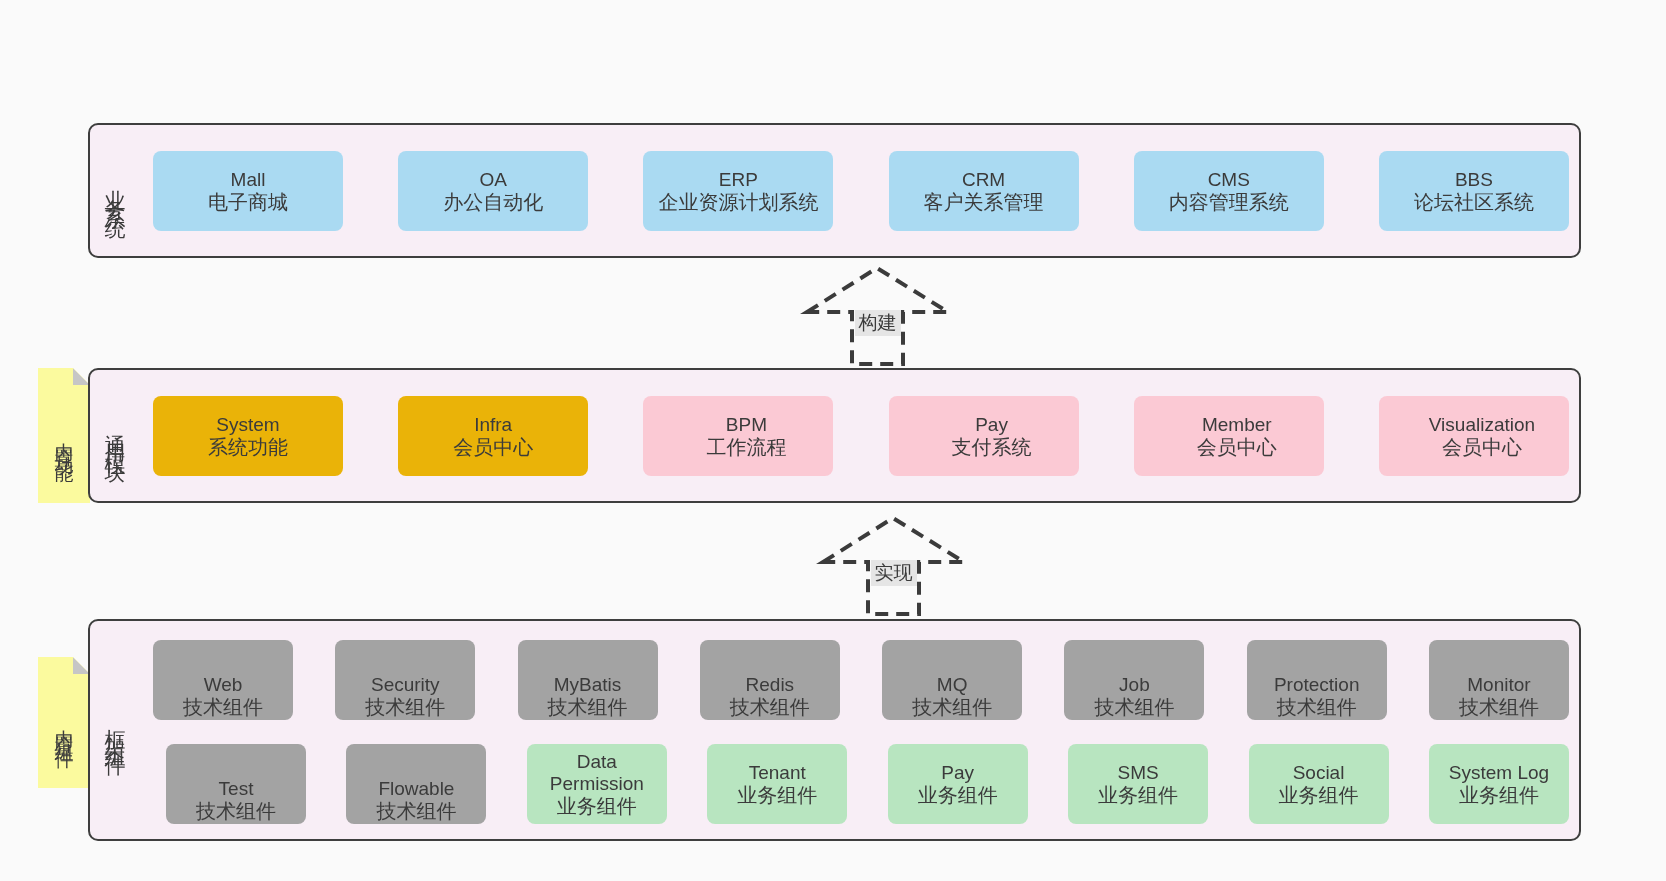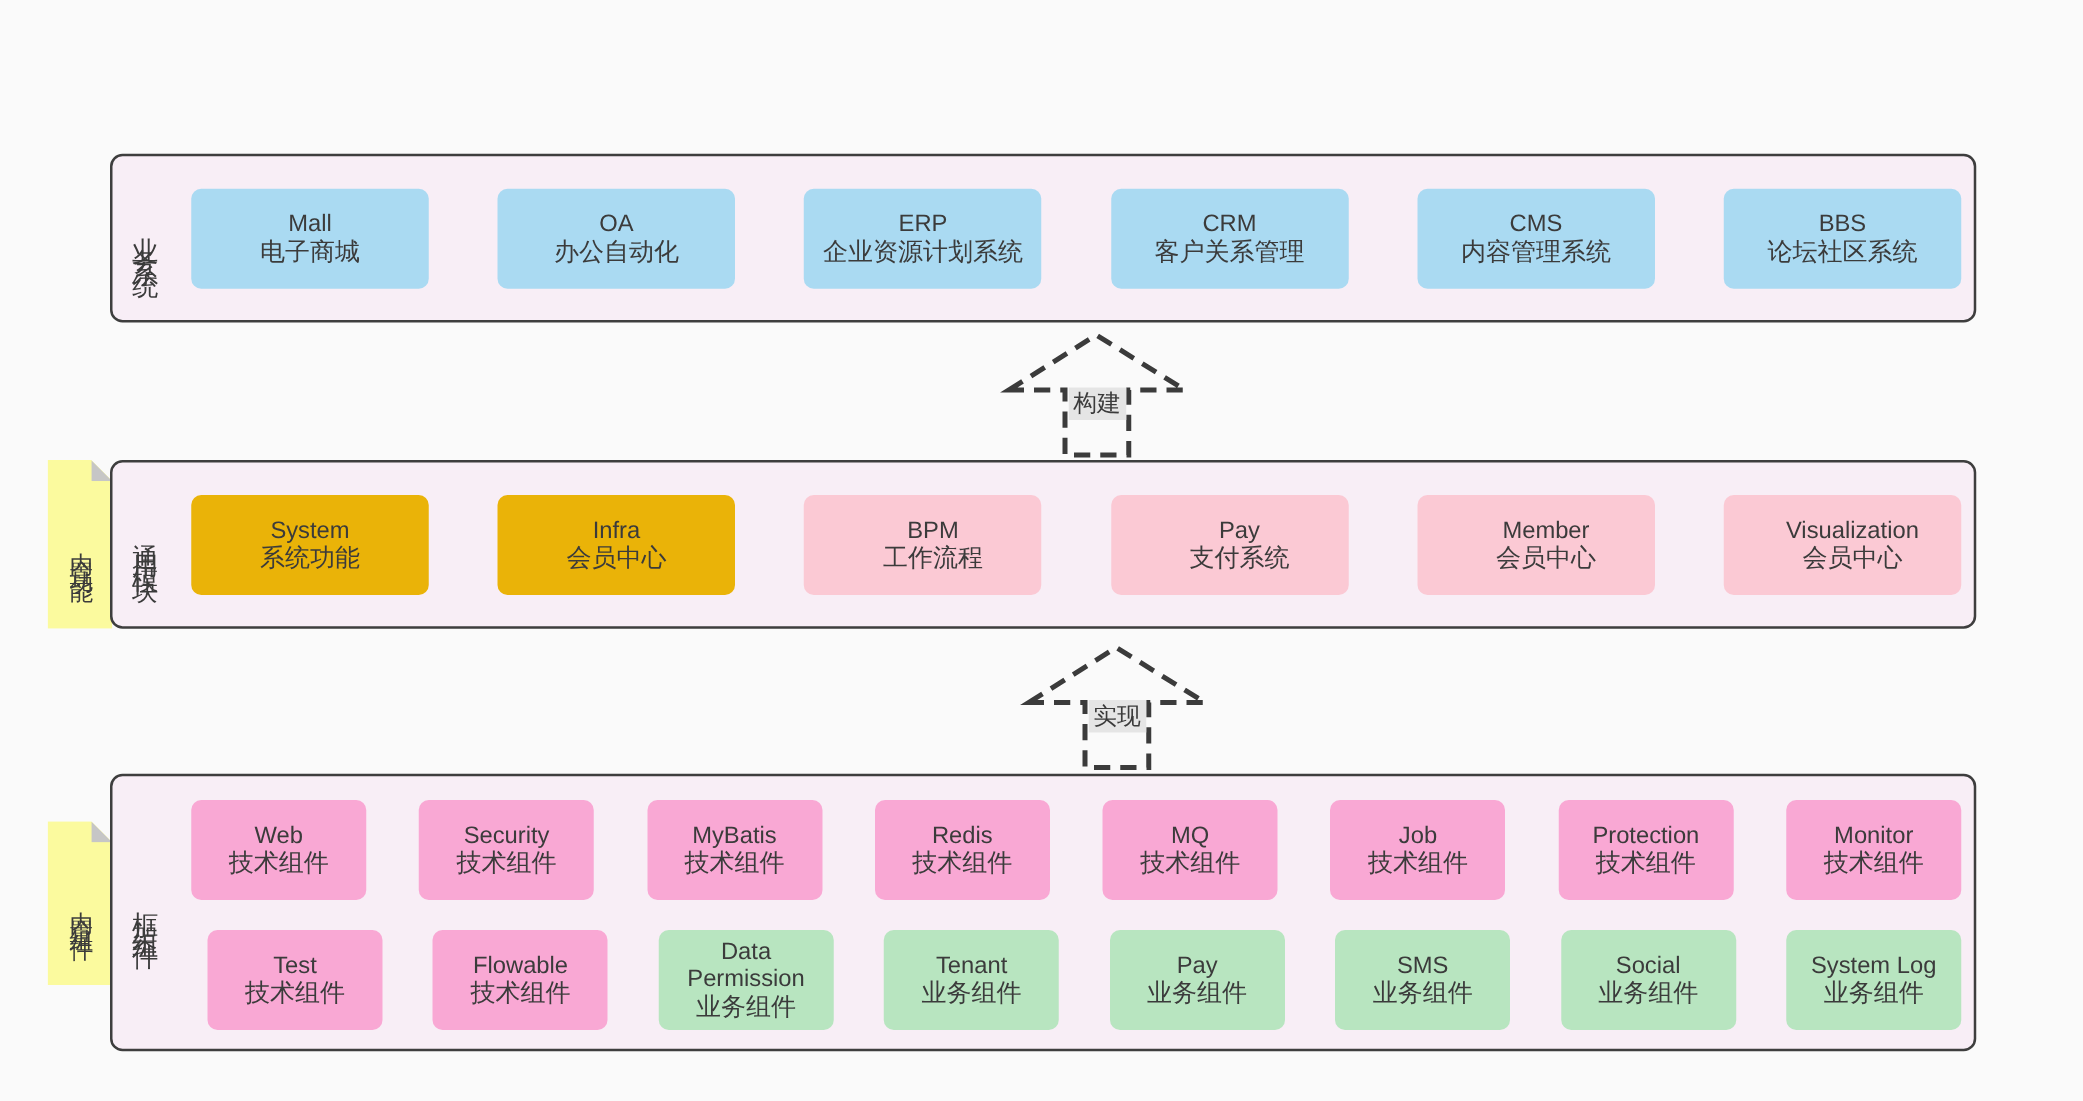--- a/index.html
+++ b/index.html
@@ -33,21 +33,21 @@
     display:flex;flex-direction:column;align-items:center;justify-content:center;
     text-align:center;line-height:23px;padding:2px 8px;
   }
   .w190{width:190px;}
   .w140{width:140px;line-height:22px;}
   .box-name{font-size:19px;}
   .box-desc{font-size:20px;}
   .c-blue{background:#aadaf2;}
   .c-red{background:#eab308;}
   .c-pink{background:#fbc9d4;padding-left:24px;}
-  .c-green{background:#f9a8d4;}
+  .c-green{background:#a3a3a3;justify-content:flex-end;}
   .c-green-light{background:#b8e5c0;}
   .note{
     position:absolute;left:38px;width:52px;background:#fbfa9e;z-index:0;
     clip-path:polygon(0 0,calc(100% - 17px) 0,100% 17px,100% 100%,0 100%);
     display:flex;align-items:center;justify-content:center;
   }
   .note::after{
     content:"";position:absolute;top:0;right:0;width:17px;height:17px;
     background:#c6c6c6;clip-path:polygon(0 0,100% 100%,0 100%);
   }

